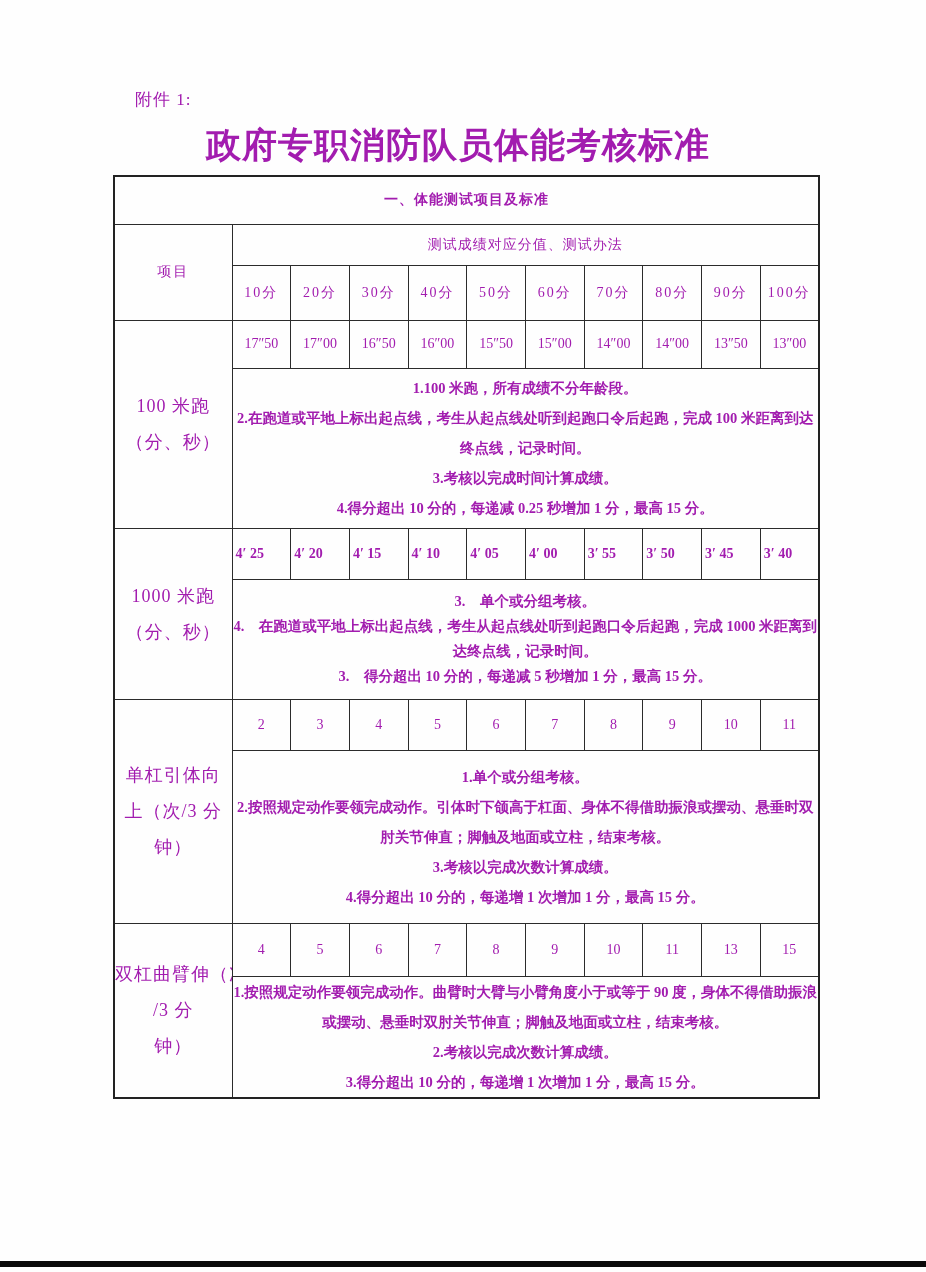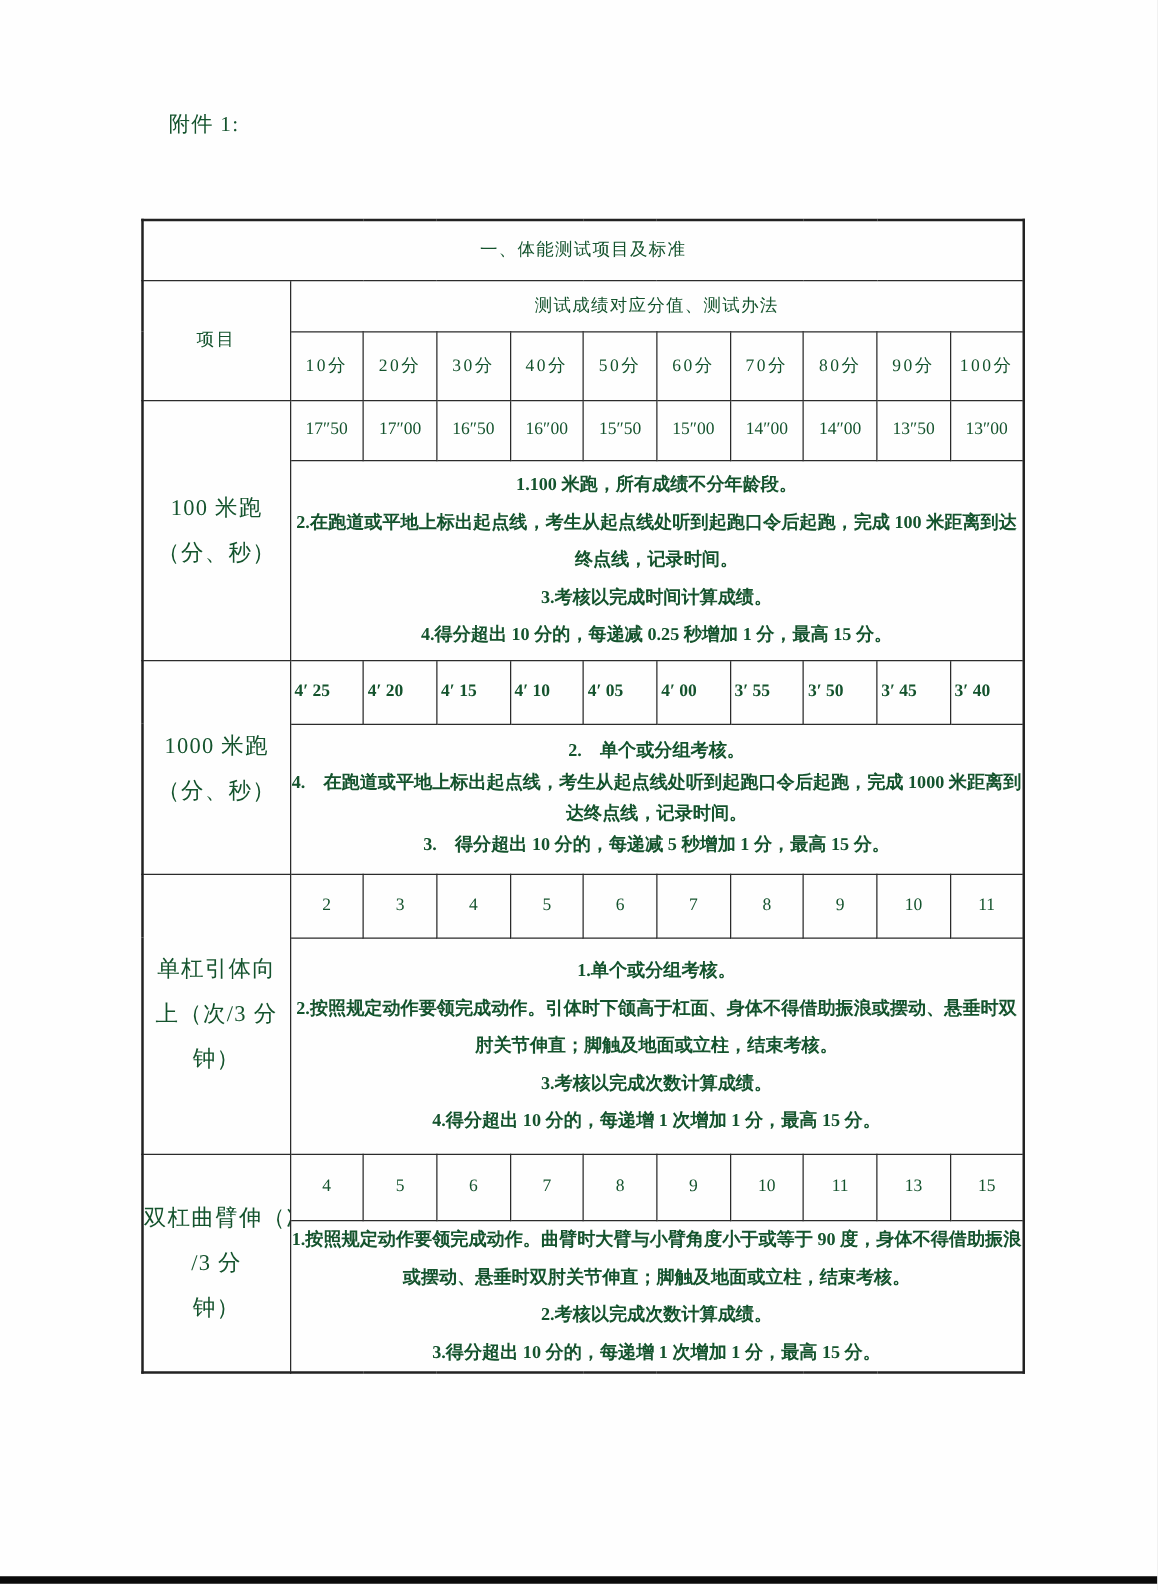--- a/index.html
+++ b/index.html
@@ -4,21 +4,21 @@
 <style>
   html, body { margin: 0; padding: 0; background: #e8e8e8; }
   .page {
     position: relative;
     width: 926px;
     height: 1272px;
     margin: 0 auto;
     background: #fefefe;
     overflow: hidden;
     font-family: "Liberation Serif", "DejaVu Serif", serif;
-    color: #14532d;
+    color: #a21caf;
   }
   .attachment {
     position: absolute;
     left: 135px;
     top: 88px;
     font-size: 17px;
     letter-spacing: 1px;
   }
   .doc-title {
     position: absolute;
@@ -54,21 +54,21 @@
   .r-vals-1       { height: 48px; }
   .r-notes-1      { height: 160px; }
   .r-vals-2       { height: 51px; }
   .r-notes-2      { height: 120px; }
   .r-vals-3       { height: 51px; }
   .r-notes-3      { height: 173px; }
   .r-vals-4       { height: 53px; }
   .r-notes-4      { height: 97px; }
 
   .section-header-cell {
-    font-weight: normal;
+    font-weight: bold;
     font-size: 15px;
     letter-spacing: 1px;
     margin-left: 28px;
   }
   .score-head {
     font-size: 15px;
     letter-spacing: 2px;
   }
   .score-span-cell { font-size: 14.5px; letter-spacing: 1px; }
   .item-head-cell  { font-size: 15px; letter-spacing: 2px; }
@@ -105,20 +105,21 @@
     height: 6px;
     background: #0a0a0a;
   }
 </style>
 </head>
 <body>
 
 <div class="page">
 
   <div class="attachment">附件 1:</div>
+  <h1 class="doc-title">政府专职消防队员体能考核标准</h1>
 
   <table class="standards">
     <colgroup>
       <col style="width:118px">
       <col style="width:58.7px">
         <col style="width:58.7px">
         <col style="width:58.7px">
         <col style="width:58.7px">
         <col style="width:58.7px">
       <col style="width:58.7px">
@@ -186,21 +187,21 @@
       <td class="val-cell">4′ 10</td>
       <td class="val-cell">4′ 05</td>
       <td class="val-cell">4′ 00</td>
       <td class="val-cell">3′ 55</td>
       <td class="val-cell">3′ 50</td>
       <td class="val-cell">3′ 45</td>
       <td class="val-cell">3′ 40</td>
     </tr>
     <tr class="r-notes-2">
       <td colspan="10" class="notes-cell tight">
-        <div class="note-line">2.　单个或分组考核。</div>
+        <div class="note-line">3.　单个或分组考核。</div>
         <div class="note-line">4.　在跑道或平地上标出起点线，考生从起点线处听到起跑口令后起跑，完成 1000 米距离到达终点线，记录时间。</div>
         <div class="note-line">3.　得分超出 10 分的，每递减 5 秒增加 1 分，最高 15 分。</div>
       </td>
     </tr>
 
     <tr class="r-vals-3">
       <td rowspan="2" class="label-cell">
         <div class="label-line">单杠引体向</div>
         <div class="label-line">上（次/3 分</div>
         <div class="label-line">钟）</div>

